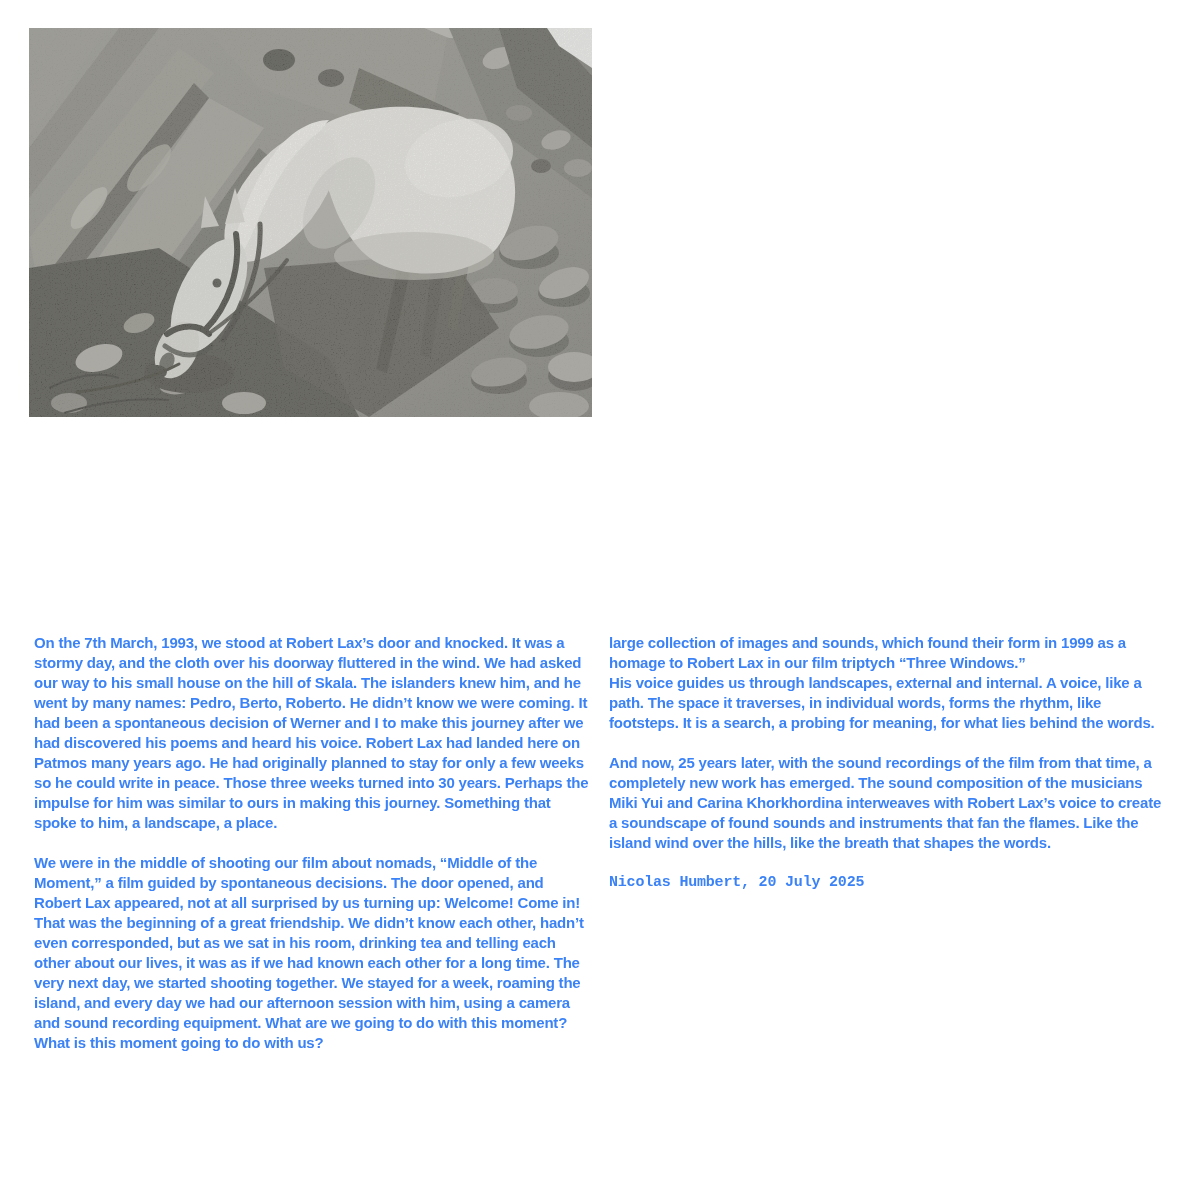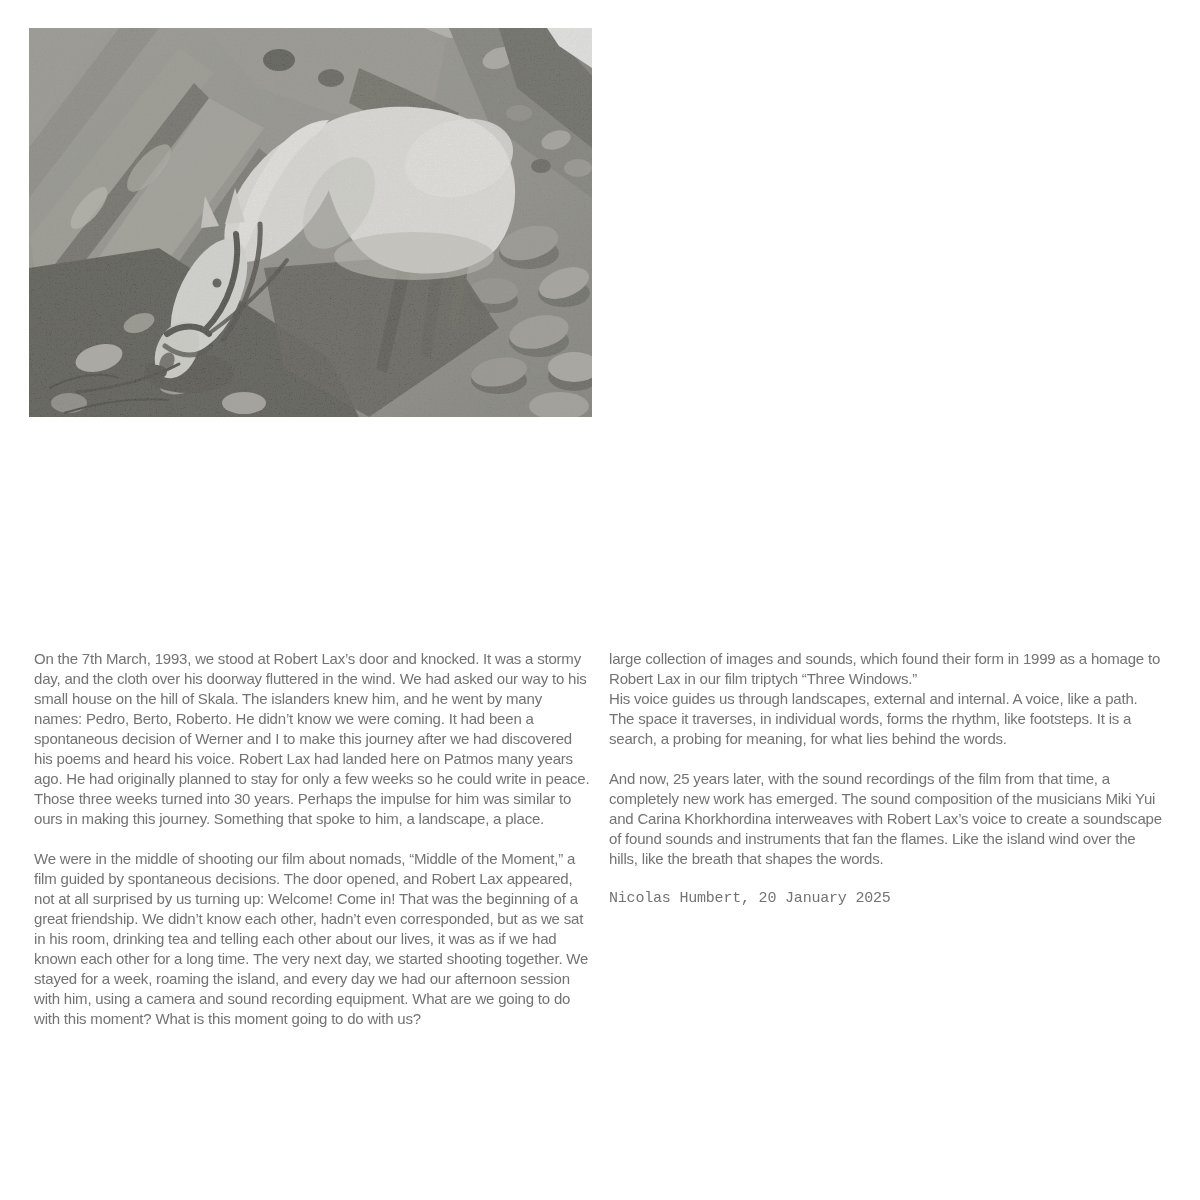--- a/index.html
+++ b/index.html
@@ -23,26 +23,26 @@
   .columns {
     position: absolute;
     left: 34px;
     top: 633px;
     width: 1132px;
     display: flex;
     gap: 18px;
   }
   .col { width: 557px; }
   .col p {
-    margin: 16px 0 20px 0;
+    margin: 0 0 20px 0;
     font-size: 15px;
     line-height: 20px;
-    font-weight: 400;
+    font-weight: 700;
     letter-spacing: -0.2px;
-    color: #737373;
+    color: #3b82f6;
     white-space: pre-line;
   }
   .signature {
     font-family: "Liberation Mono", monospace;
     font-weight: 400;
     font-size: 14px;
     line-height: 20px;
     letter-spacing: 0.6px;
     color: #1d1d1d;
     margin-top: 22px;
@@ -159,17 +159,17 @@
 
   <main class="columns">
     <section class="col">
       <p>On the 7th March, 1993, we stood at Robert Lax’s door and knocked. It was a stormy day, and the cloth over his doorway fluttered in the wind. We had asked our way to his small house on the hill of Skala. The islanders knew him, and he went by many names: Pedro, Berto, Roberto. He didn’t know we were coming. It had been a spontaneous decision of Werner and I to make this journey after we had discovered his poems and heard his voice. Robert Lax had landed here on Patmos many years ago. He had originally planned to stay for only a few weeks so he could write in peace. Those three weeks turned into 30 years. Perhaps the impulse for him was similar to ours in making this journey. Something that spoke to him, a landscape, a place.</p>
       <p>We were in the middle of shooting our film about nomads, “Middle of the Moment,” a film guided by spontaneous decisions. The door opened, and Robert Lax appeared, not at all surprised by us turning up: Welcome! Come in! That was the beginning of a great friendship. We didn’t know each other, hadn’t even corresponded, but as we sat in his room, drinking tea and telling each other about our lives, it was as if we had known each other for a long time. The very next day, we started shooting together. We stayed for a week, roaming the island, and every day we had our afternoon session with him, using a camera and sound recording equipment. What are we going to do with this moment? What is this moment going to do with us?</p>
     </section>
     <section class="col">
       <p>large collection of images and sounds, which found their form in 1999 as a homage to Robert Lax in our film triptych “Three Windows.”
 His voice guides us through landscapes, external and internal. A voice, like a path. The space it traverses, in individual words, forms the rhythm, like footsteps. It is a search, a probing for meaning, for what lies behind the words.</p>
       <p>And now, 25 years later, with the sound recordings of the film from that time, a completely new work has emerged. The sound composition of the musicians Miki Yui and Carina Khorkhordina interweaves with Robert Lax’s voice to create a soundscape of found sounds and instruments that fan the flames. Like the island wind over the hills, like the breath that shapes the words.</p>
-      <p class="signature">Nicolas Humbert, 20 January 2025</p>
+      <p class="signature">Nicolas Humbert, 20 July 2025</p>
     </section>
   </main>
 
 </div>
 
 </body></html>

